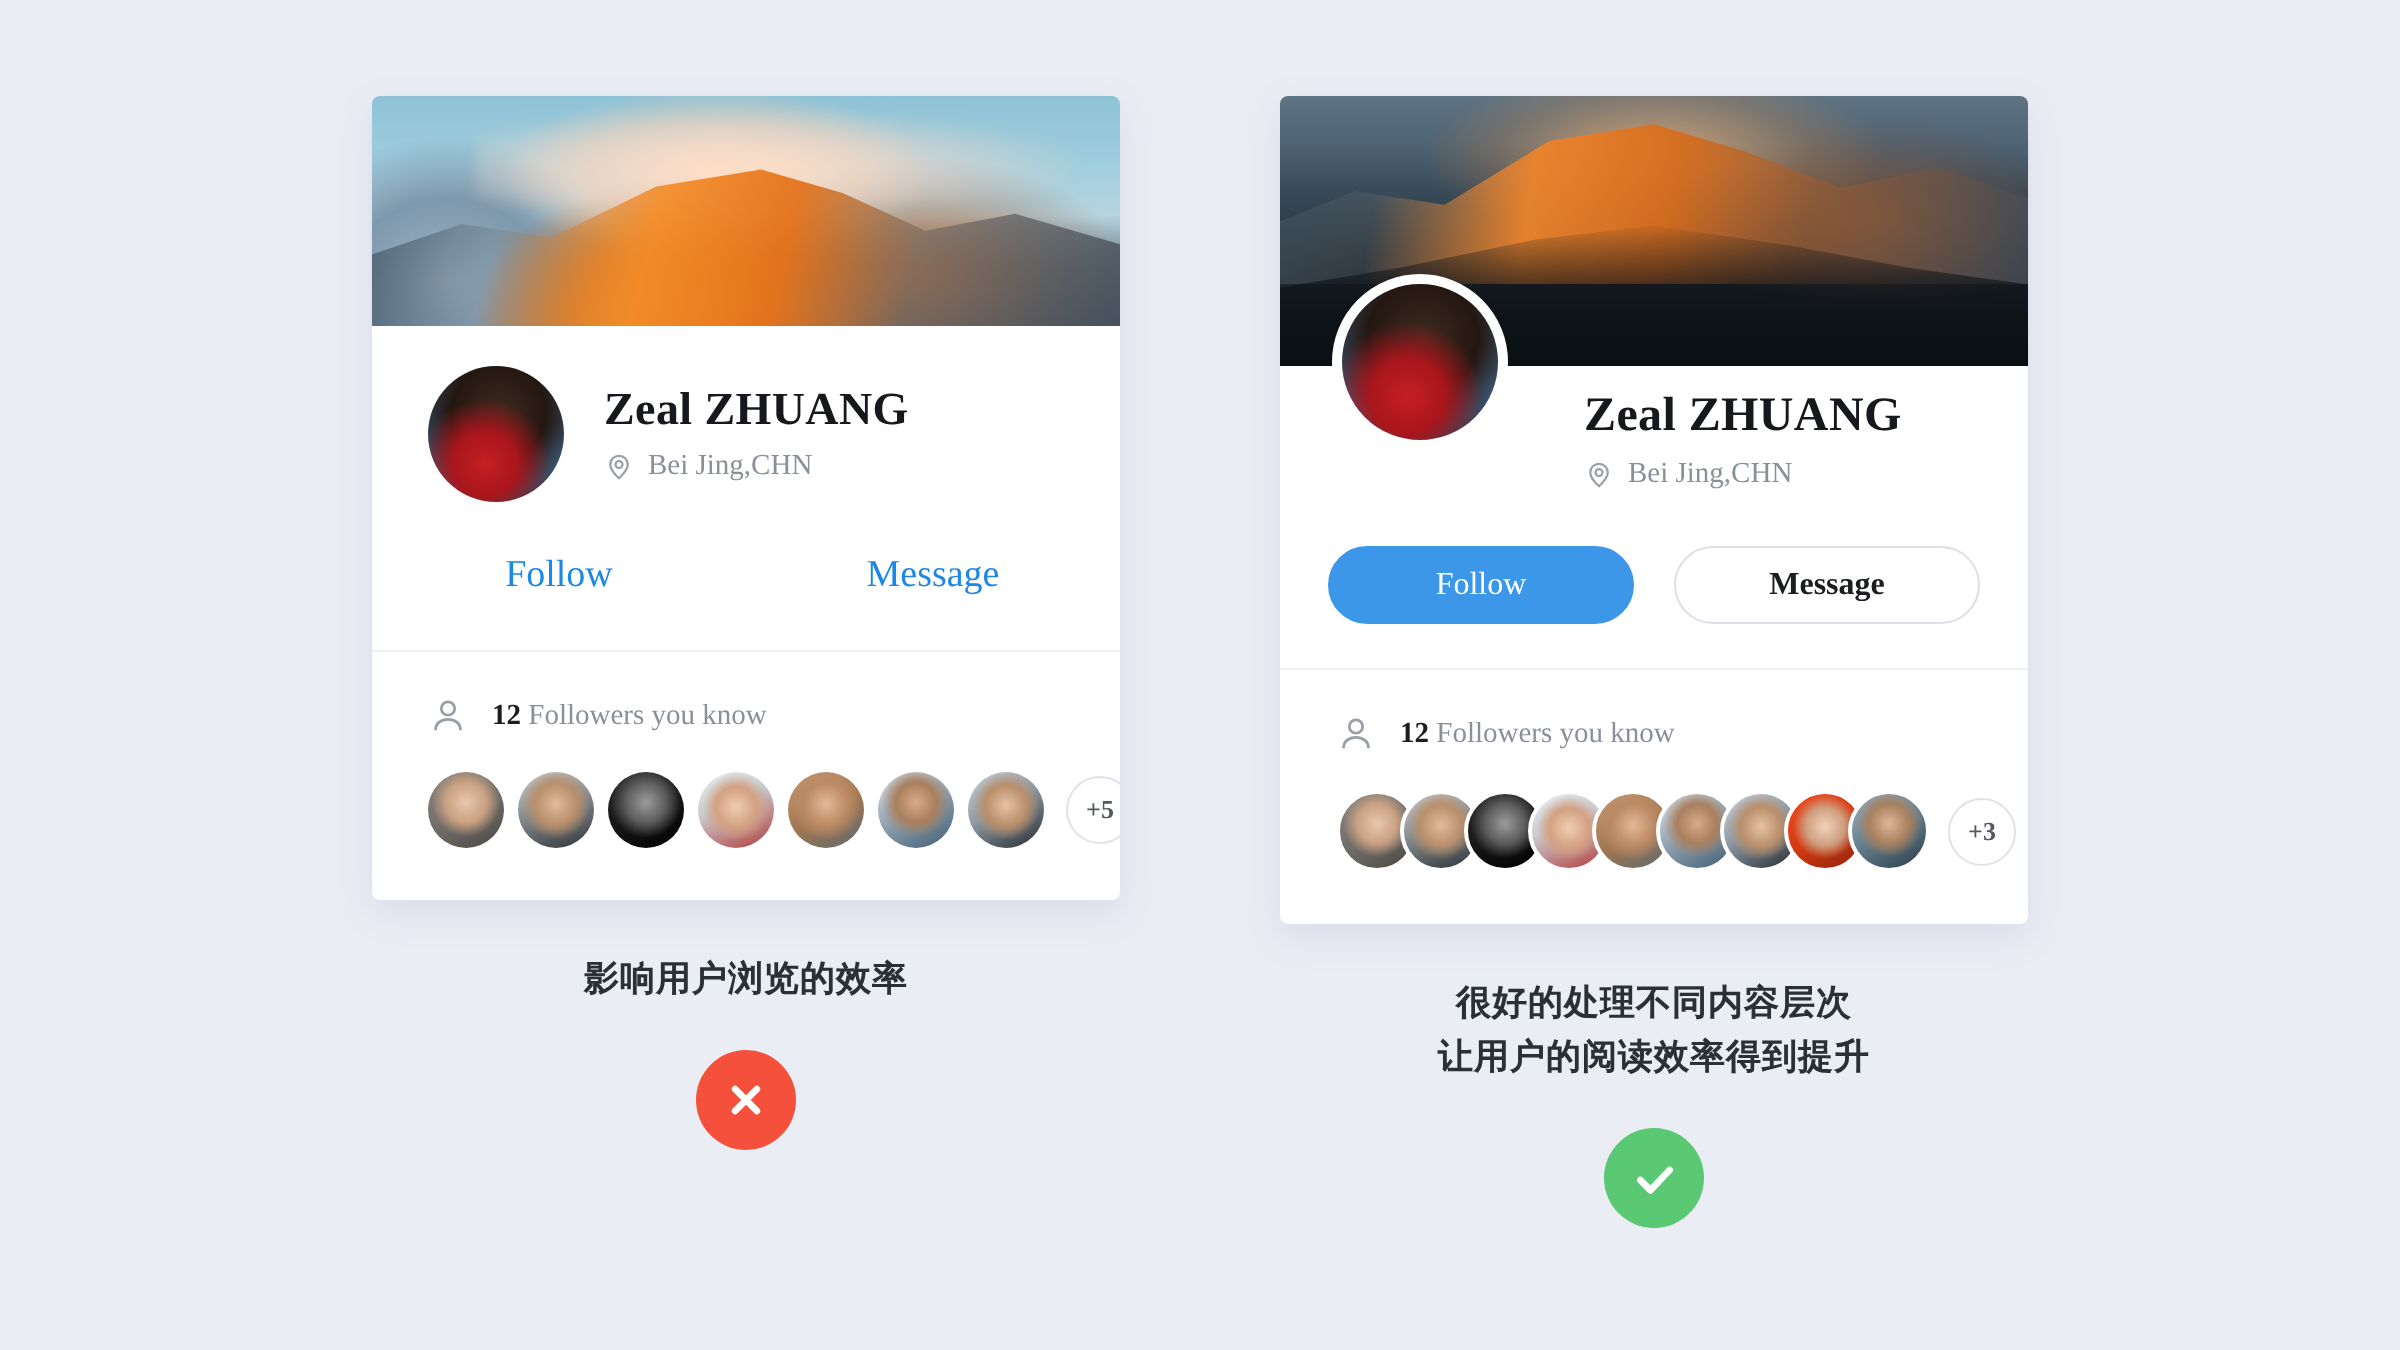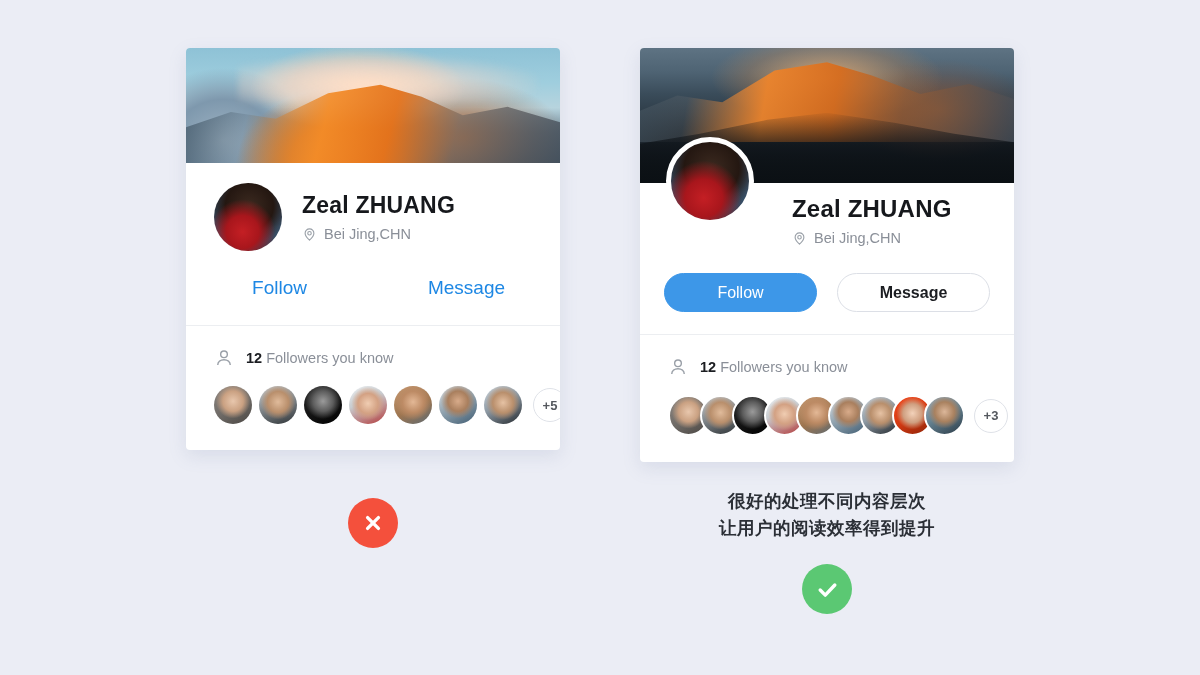--- a/index.html
+++ b/index.html
@@ -12,20 +12,21 @@
     overflow: hidden;
     position: relative;
   }
 
   .stage {
     position: absolute;
     inset: 0;
     display: flex;
     justify-content: center;
     gap: 80px;
+    font-family: Liberation Serif, serif;
   }
 
   .column {
     width: 374px;
     display: flex;
     flex-direction: column;
     align-items: center;
   }
 
   
@@ -305,20 +306,21 @@
           <div class="fa f4"></div>
           <div class="fa f5"></div>
           <div class="fa f6"></div>
           <div class="fa f7"></div>
           <div class="plus">+5</div>
         </div>
       </div>
     </div>
 
     <div class="caption">
+      <div>影响用户浏览的效率</div>
     </div>
 
     <div class="status status-bad">
       <svg width="26" height="26" viewBox="0 0 24 24" fill="none" stroke="#ffffff" stroke-width="3.1" stroke-linecap="round">
         <path d="M7 7l10 10M17 7L7 17"></path>
       </svg>
     </div>
   </div>
 
   <div class="column">

